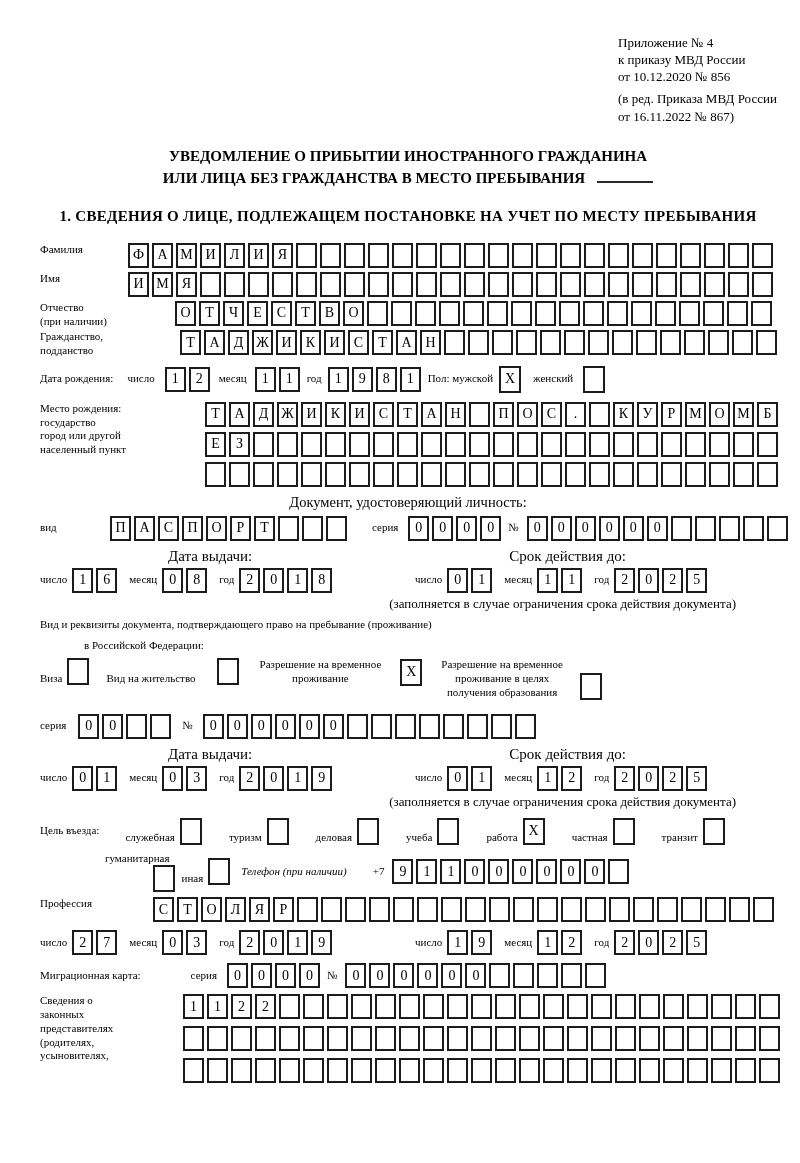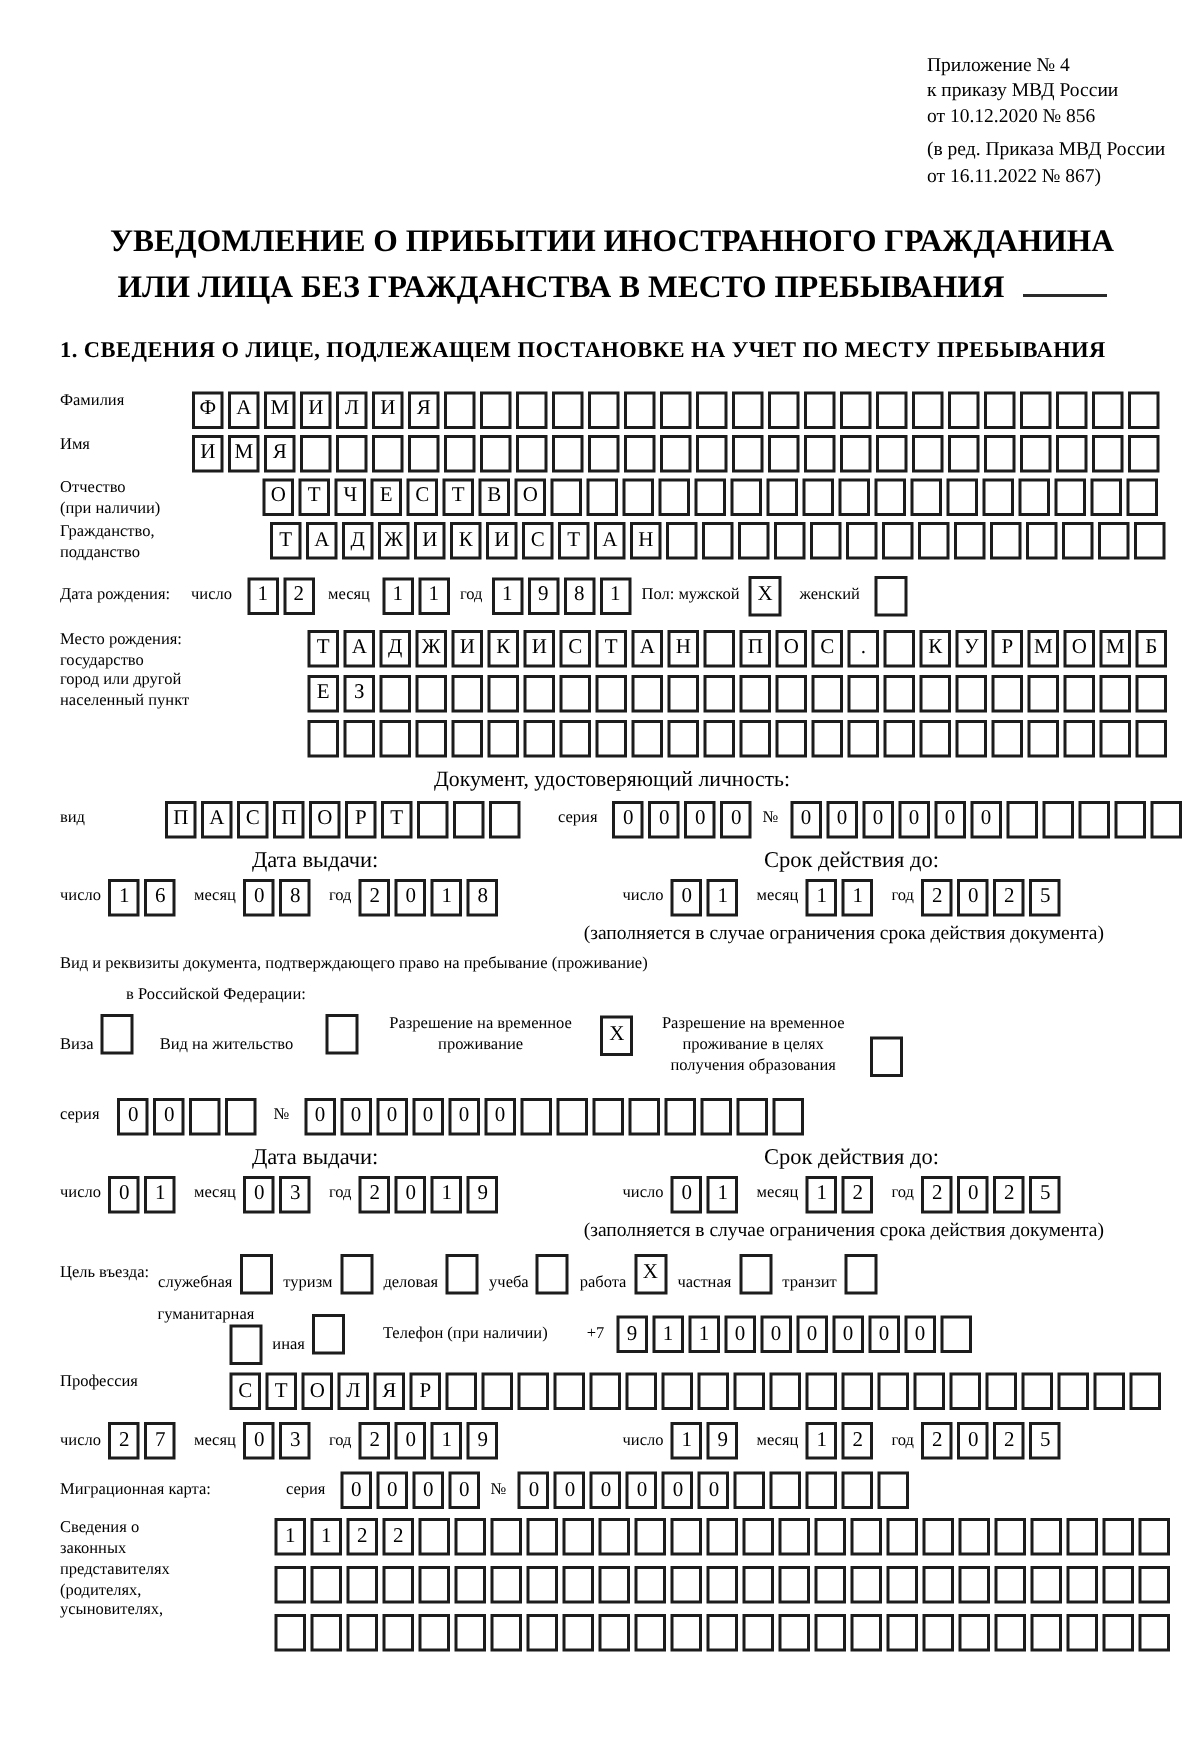--- a/index.html
+++ b/index.html
@@ -5,23 +5,23 @@
   html,body{margin:0;padding:0;background:#ffffff;}
   .page{
     width:800px;height:1163px;box-sizing:border-box;
     padding:34px 24px 0 40px;
     font-family:"Liberation Serif","DejaVu Serif",serif;
     color:#000;overflow:hidden;background:#fff;
   }
   .annex{margin-left:578px;font-size:13px;line-height:1.32;width:210px;}
   .annex .note{margin-top:5px;}
   .forma{margin-top:12px;margin-right:30px;text-align:right;font-weight:bold;font-size:15px;letter-spacing:.5px;}
-  .title{margin-top:20px;text-align:center;font-weight:bold;font-size:21px;line-height:1.5;}
+  .title{margin-top:20px;text-align:center;font-weight:bold;font-size:15px;line-height:1.5;}
   .blank-line{display:inline-block;width:56px;border-bottom:2.5px solid #2a2a2a;margin-left:12px;}
-  .section-heading{margin-top:18px;font-weight:bold;font-size:15px;letter-spacing:.3px;}
+  .section-heading{margin-top:18px;font-weight:bold;font-size:15px;letter-spacing:.3px;text-align:center;}
   .row{display:flex;align-items:flex-start;}
   .lbl{font-size:11px;line-height:1.25;}
   .cells{display:flex;flex-wrap:nowrap;}
   .cell{
     width:17px;height:21px;border:2px solid #1c1c1c;margin-right:3px;
     display:flex;align-items:center;justify-content:center;
     font-size:14px;flex:0 0 auto;background:#fff;
   }
   .checkbox{
     width:18px;height:23px;border:2px solid #1c1c1c;display:inline-flex;
@@ -497,21 +497,21 @@
             <span class="cell filled">2</span>
             <span class="cell filled">0</span>
             <span class="cell filled">2</span>
             <span class="cell filled">5</span>
           </span>
       </span>
     </div>
     <div class="restriction-note">(заполняется в случае ограничения срока действия документа)</div>
   </div>
 
-  <div class="row" style="margin-top:8px;align-items:center;">
+  <div class="row" style="margin-top:8px;align-items:center;gap:20px;">
     <span class="lbl" style="margin-right:6px;">Цель въезда:</span>
     <span class="opt">
       <span class="lbl">служебная</span>
       <span class="checkbox"></span>
     </span>
     <span class="opt">
       <span class="lbl">туризм</span>
       <span class="checkbox"></span>
     </span>
     <span class="opt">
@@ -538,21 +538,21 @@
 
   <div class="row" style="margin-top:7px;align-items:center;">
     <span class="opt" style="margin-left:65px;flex-direction:column;">
       <span class="lbl">гуманитарная</span>
       <span class="checkbox"></span>
     </span>
     <span class="opt">
       <span class="lbl">иная</span>
       <span class="checkbox"></span>
     </span>
-    <span class="lbl" style="margin-left:18px;margin-right:26px;">Телефон (при наличии)</span>
+    <span class="lbl" style="margin-left:4px;margin-right:26px;font-style:italic;">Телефон (при наличии)</span>
     <span class="lbl" style="margin-right:8px;">+7</span>
     <span class="cells">
         <span class="cell filled">9</span>
         <span class="cell filled">1</span>
         <span class="cell filled">1</span>
         <span class="cell filled">0</span>
         <span class="cell filled">0</span>
         <span class="cell filled">0</span>
         <span class="cell filled">0</span>
         <span class="cell filled">0</span>

